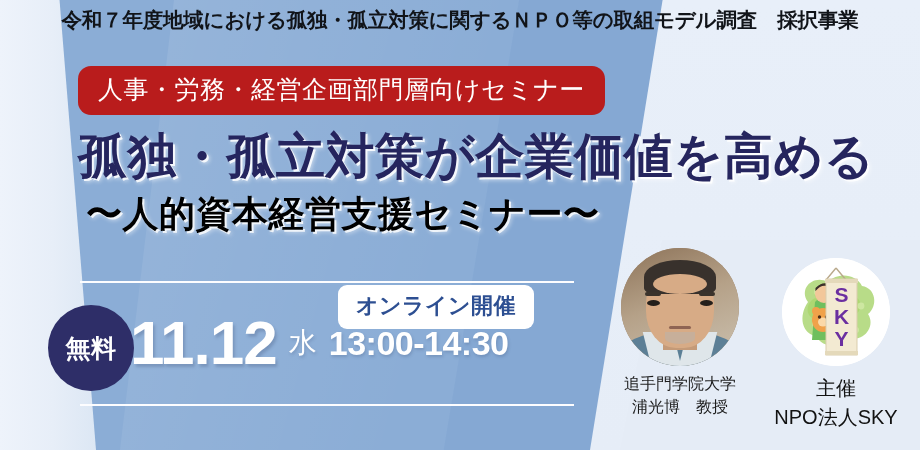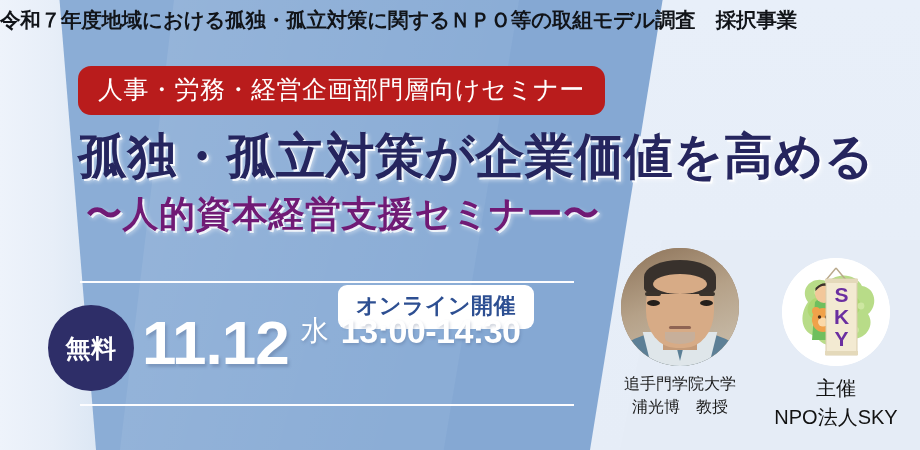--- a/index.html
+++ b/index.html
@@ -84,21 +84,21 @@
     height: 210px;
     background: #e5ecf6;
     clip-path: polygon(14% 0, 100% 0, 100% 100%, 0 100%);
   }
 
   
   .top-line {
     position: absolute;
     left: 0;
     top: 6px;
-    width: 729px;
+    width: 920px;
     text-align: center;
     font-size: 20.5px;
     font-weight: bold;
     color: #111419;
     letter-spacing: -0.2px;
     white-space: nowrap;
     z-index: 9;
   }
 
   
@@ -130,21 +130,21 @@
     text-shadow: 2px 2px 0 rgba(255,255,255,.85),
                  3px 3px 4px rgba(255,255,255,.55);
     z-index: 9;
   }
   .headline-sub {
     position: absolute;
     left: 86px;
     top: 190px;
     font-size: 36px;
     font-weight: bold;
-    color: #701a75;
+    color: #000000;
     letter-spacing: 0.5px;
     white-space: nowrap;
     text-shadow: 2px 2px 0 rgba(255,255,255,.8),
                  3px 3px 4px rgba(255,255,255,.5);
     z-index: 9;
   }
 
   
   .rule {
     position: absolute;
@@ -188,24 +188,24 @@
     font-weight: bold;
     letter-spacing: 0.5px;
     white-space: nowrap;
     z-index: 10;
     border-radius: 9px;
   }
 
   
   .date-row {
     position: absolute;
-    left: 142px;
+    left: 130px;
     top: 312px;
     display: flex;
-    align-items: flex-start;
+    align-items: center;
     z-index: 10;
     white-space: nowrap;
   }
   .date-big {
     font-size: 62px;
     font-weight: bold;
     color: #ffffff;
     line-height: 1;
     letter-spacing: -1px;
     text-shadow: 2px 3px 3px rgba(60,80,120,.28);

